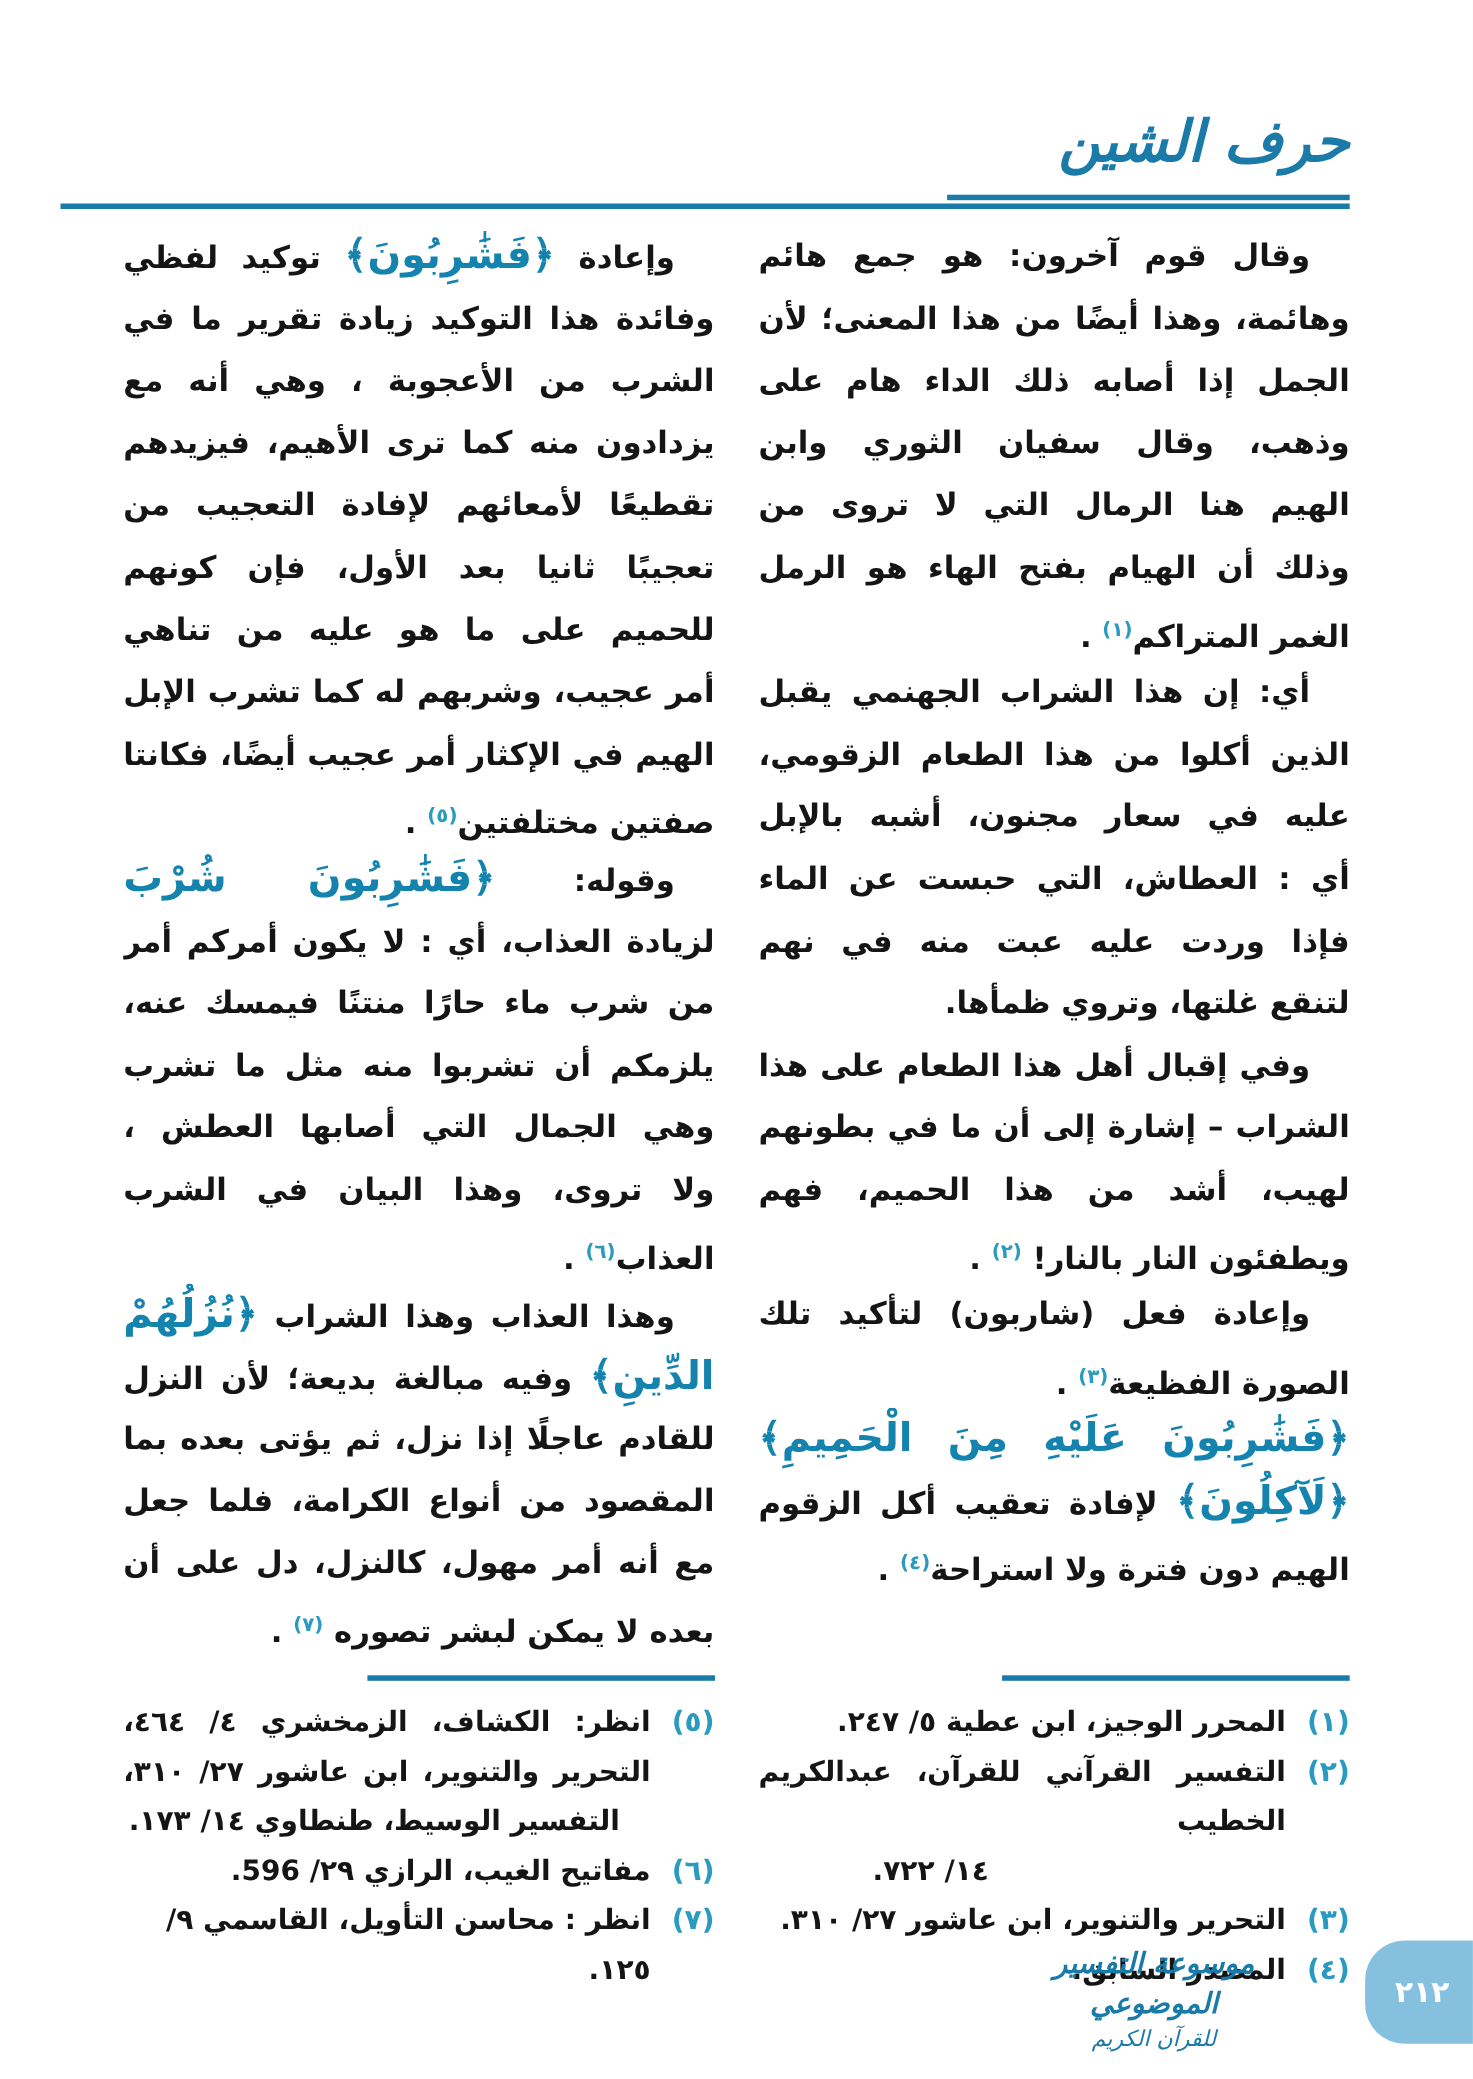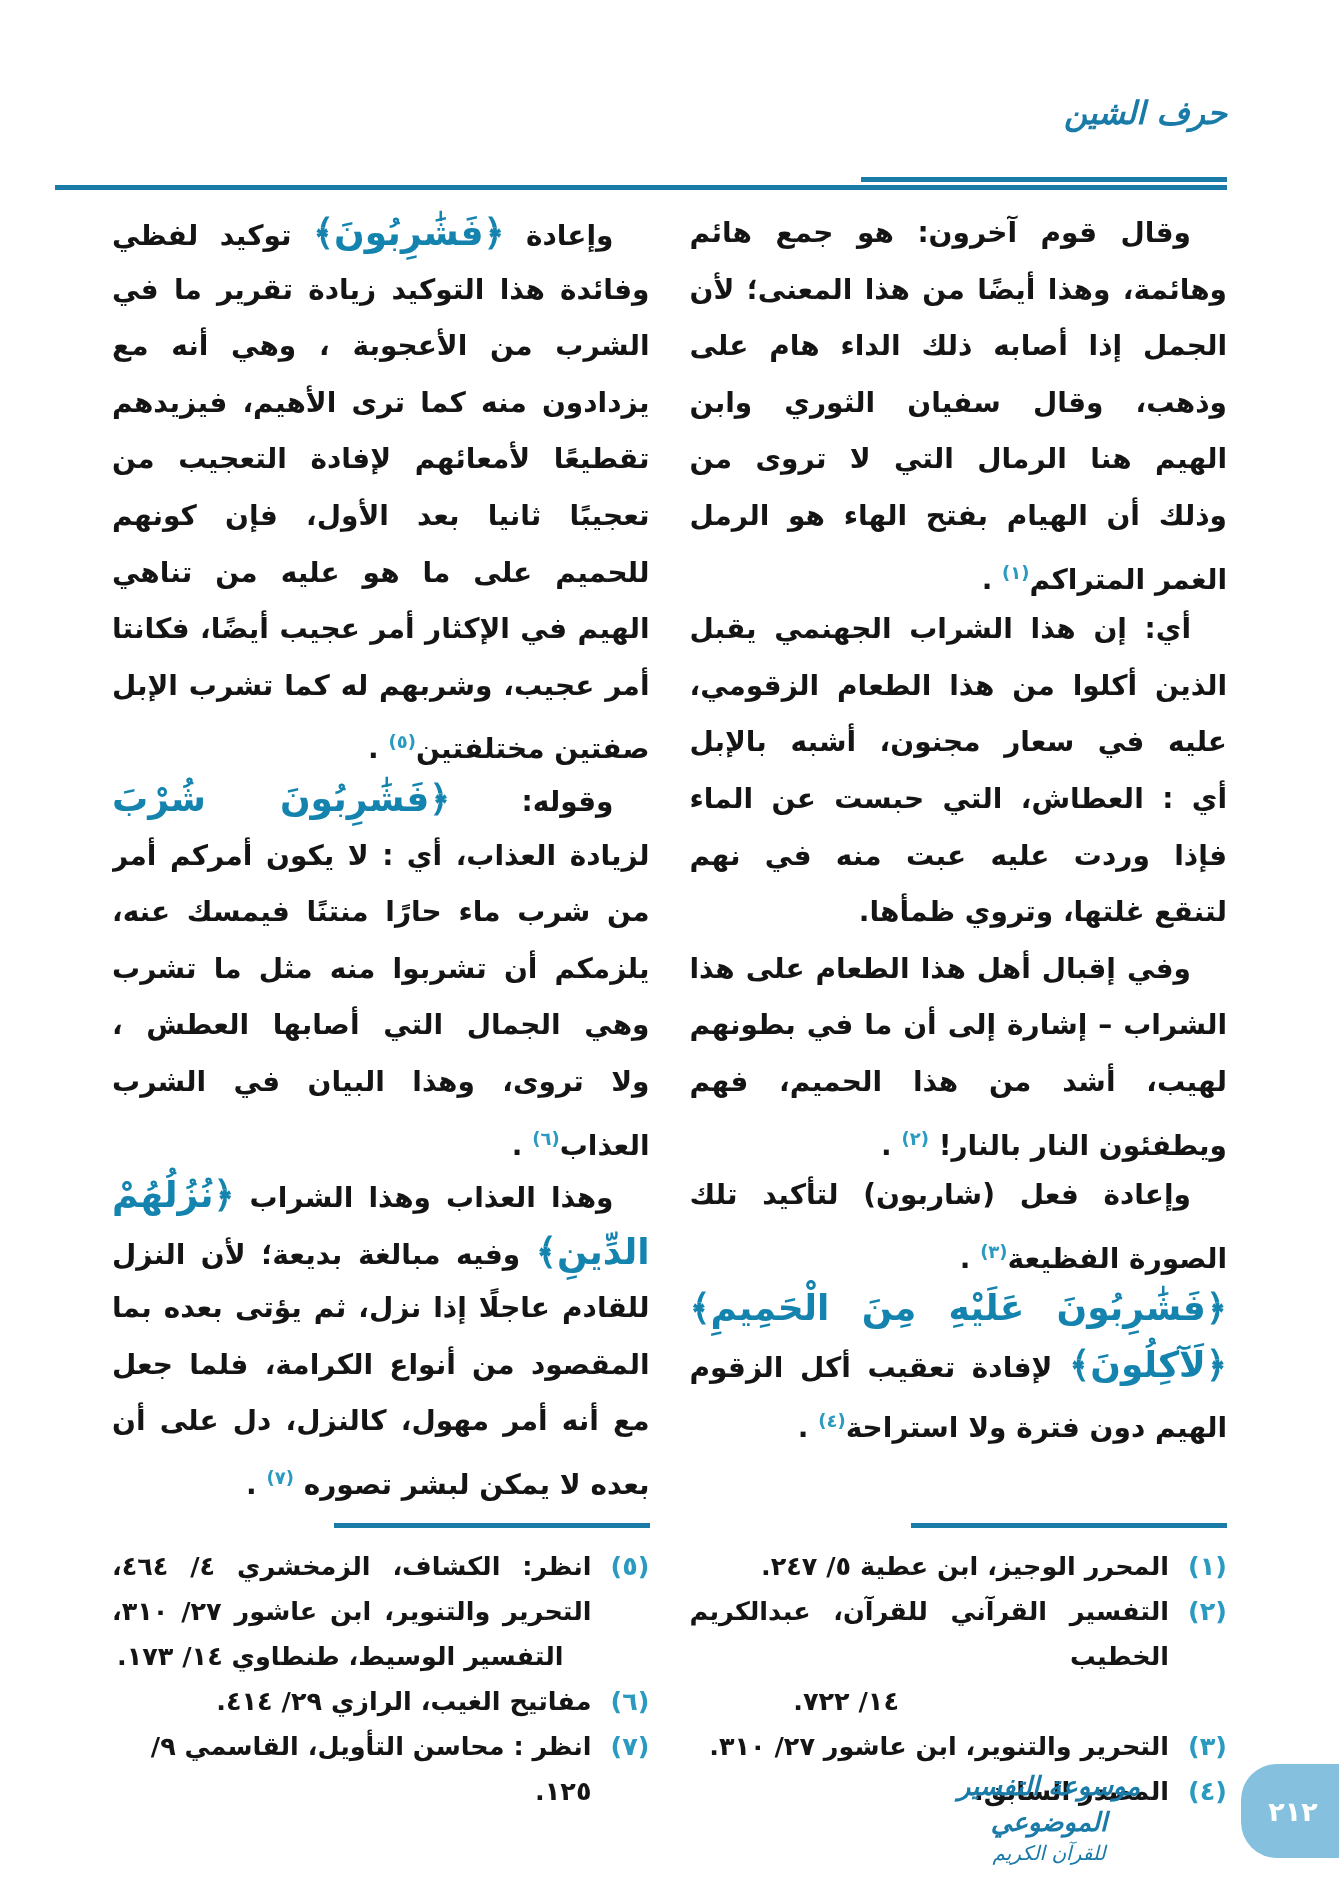--- a/index.html
+++ b/index.html
@@ -4,21 +4,21 @@
 <style>
   html,body{margin:0;padding:0;background:#e8e8e8;}
   .page{
     position:relative;width:1339px;height:1890px;margin:0 auto;
     background:#ffffff;direction:rtl;overflow:hidden;
     font-family:"DejaVu Sans",sans-serif;
   }
   
   .title{
     position:absolute;top:88px;right:112px;margin:0;
-    font-size:32px;font-weight:700;font-style:italic;
+    font-size:52px;font-weight:700;font-style:italic;
     color:var(--accent);line-height:1.6;
   }
   .rule-short{position:absolute;top:177px;right:112px;width:366px;height:5px;background:var(--accent);}
   .rule-long{position:absolute;top:185px;right:112px;left:55px;height:5px;background:var(--accent);}
   
   .content{position:absolute;top:205px;right:112px;width:1115px;display:flex;gap:40px;}
   .column{flex:1;min-width:0;}
   .body{height:1302px;overflow:hidden;}
   .bline{
     height:56.6px;line-height:56.6px;overflow:hidden;
@@ -118,22 +118,22 @@
     </section>
     <section class="column">
       <div class="body">
           <div class="bline" style="padding-right: 36px;"><span>وإعادة </span><span class="quran">﴿فَشَٰرِبُونَ﴾</span><span> توكيد لفظي لنظيره،</span></div>
           <div class="bline"><span>وفائدة هذا التوكيد زيادة تقرير ما في هذا</span></div>
           <div class="bline"><span>الشرب من الأعجوبة ، وهي أنه مع كراهته</span></div>
           <div class="bline"><span>يزدادون منه كما ترى الأهيم، فيزيدهم</span></div>
           <div class="bline"><span>تقطيعًا لأمعائهم لإفادة التعجيب من حالهم</span></div>
           <div class="bline"><span>تعجيبًا ثانيا بعد الأول، فإن كونهم شاربين</span></div>
           <div class="bline"><span>للحميم على ما هو عليه من تناهي الحرارة</span></div>
+          <div class="bline"><span>أمر عجيب، وشربهم له كما تشرب الإبل</span></div>
           <div class="bline"><span>الهيم في الإكثار أمر عجيب أيضًا، فكانتا</span></div>
-          <div class="bline"><span>أمر عجيب، وشربهم له كما تشرب الإبل</span></div>
           <div class="bline end"><span>صفتين مختلفتين</span><span class="ref">(٥)</span><span> .</span></div>
           <div class="bline" style="padding-right: 36px;"><span>وقوله: </span><span class="quran">﴿فَشَٰرِبُونَ شُرْبَ الْهِيمِ﴾</span><span> بيان</span></div>
           <div class="bline"><span>لزيادة العذاب، أي : لا يكون أمركم أمر</span></div>
           <div class="bline"><span>من شرب ماء حارًا منتنًا فيمسك عنه، بل</span></div>
           <div class="bline"><span>يلزمكم أن تشربوا منه مثل ما تشرب الهيم،</span></div>
           <div class="bline"><span>وهي الجمال التي أصابها العطش ، فتشرب</span></div>
           <div class="bline"><span>ولا تروى، وهذا البيان في الشرب لزيادة</span></div>
           <div class="bline end"><span>العذاب</span><span class="ref">(٦)</span><span> .</span></div>
           <div class="bline" style="padding-right: 36px;"><span>وهذا العذاب وهذا الشراب </span><span class="quran">﴿نُزُلُهُمْ يَوْمَ</span></div>
           <div class="bline"><span class="quran">الدِّينِ﴾</span><span> وفيه مبالغة بديعة؛ لأن النزل ما يعد</span></div>
@@ -148,21 +148,21 @@
             <span class="fn-num">(٥)</span>
             <div class="fn-text">
               <div class="fn-line">انظر: الكشاف، الزمخشري ٤/ ٤٦٤،</div>
               <div class="fn-line">التحرير والتنوير، ابن عاشور ٢٧/ ٣١٠،</div>
               <div class="fn-line end" style="padding-right: 28px;">التفسير الوسيط، طنطاوي ١٤/ ١٧٣.</div>
             </div>
           </div>
           <div class="fn">
             <span class="fn-num">(٦)</span>
             <div class="fn-text">
-              <div class="fn-line end">مفاتيح الغيب، الرازي ٢٩/ ٤١٤.</div>
+              <div class="fn-line end">مفاتيح الغيب، الرازي ٢٩/ 596.</div>
             </div>
           </div>
           <div class="fn">
             <span class="fn-num">(٧)</span>
             <div class="fn-text">
               <div class="fn-line end">انظر : محاسن التأويل، القاسمي ٩/ ١٢٥.</div>
             </div>
           </div>
         </div>
     </section>

